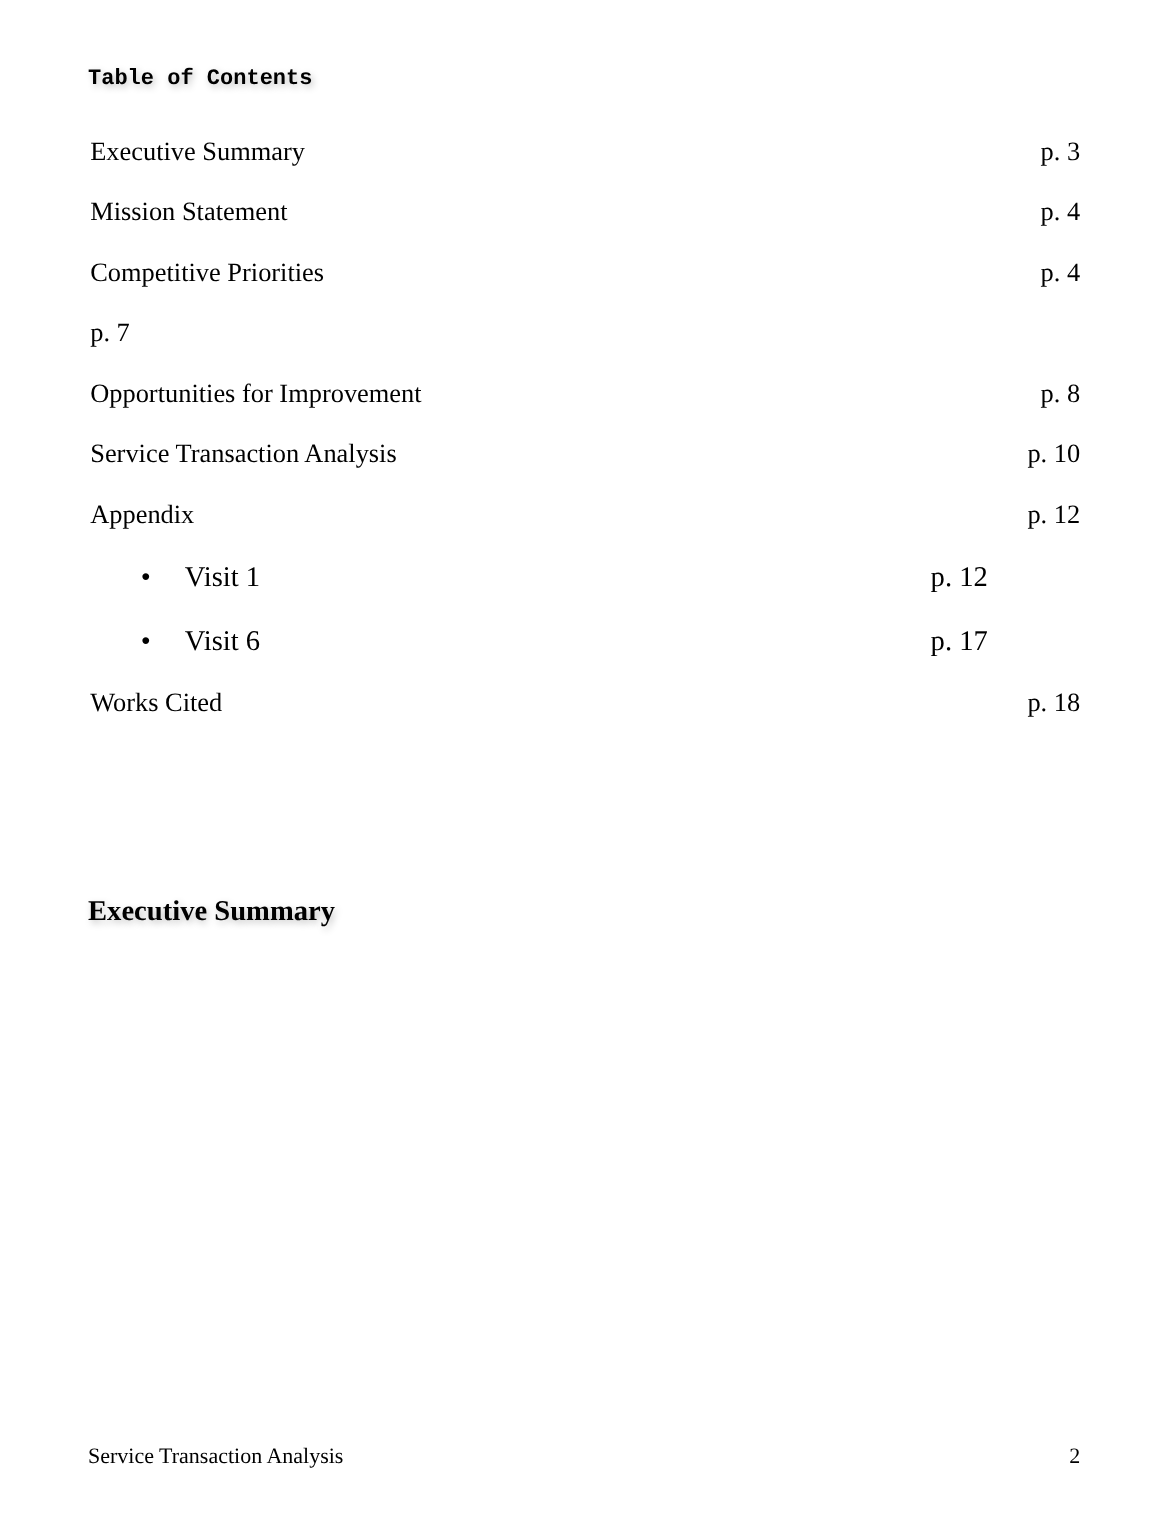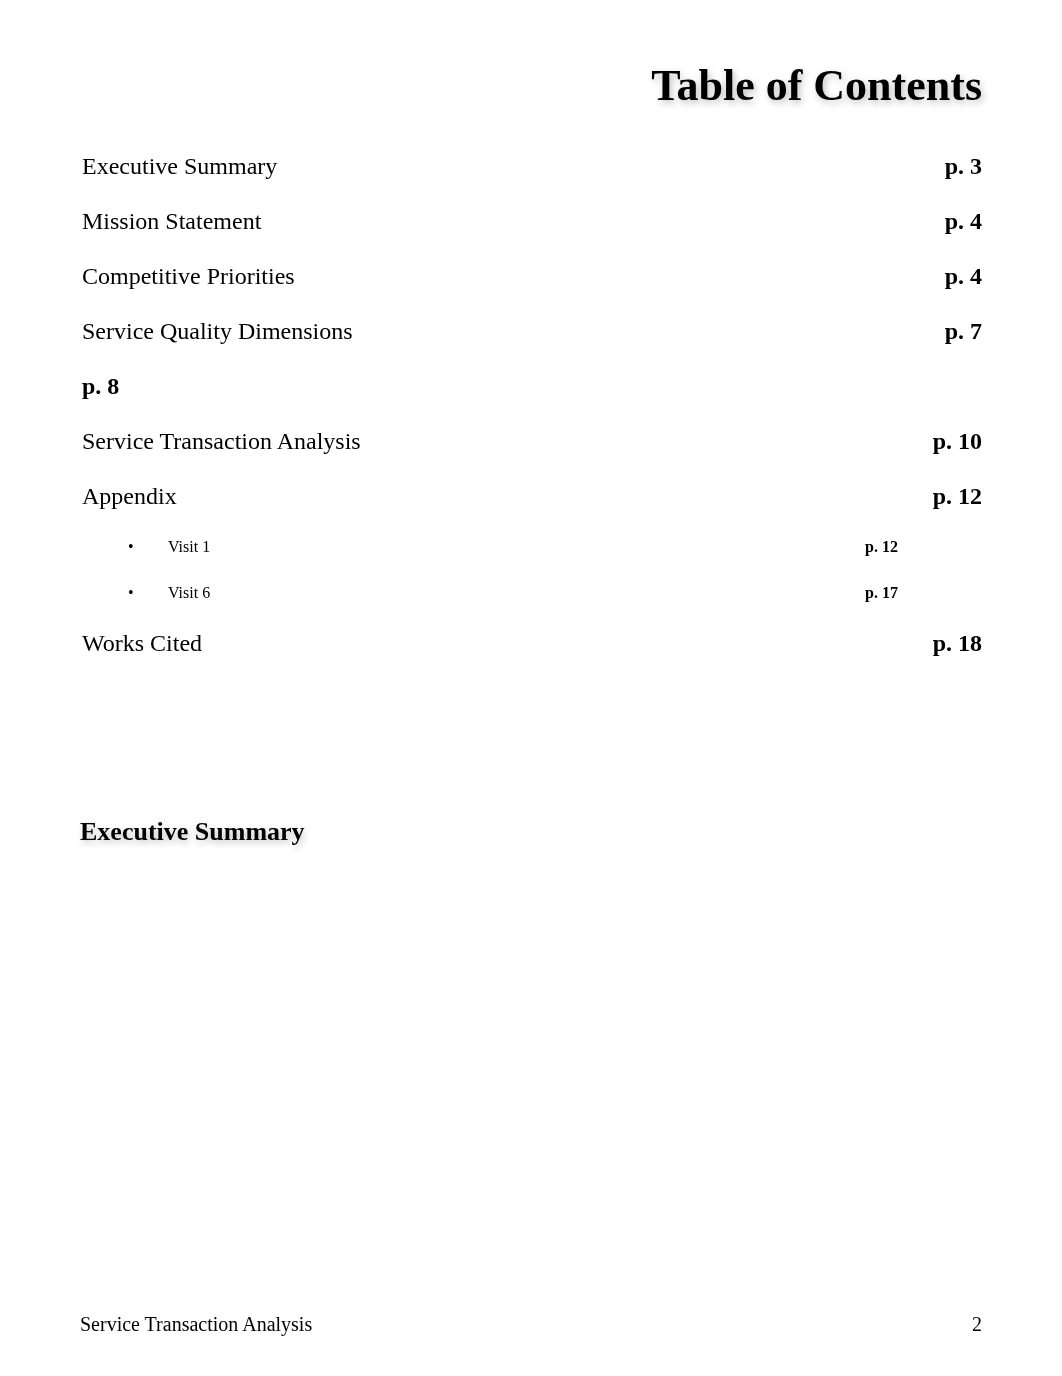--- a/index.html
+++ b/index.html
@@ -10,44 +10,45 @@
     body {
       font-family: "Times New Roman", Times, serif;
       background: #ffffff;
       width: 1062px;
       height: 1376px;
       padding: 60px 80px 40px 80px;
       position: relative;
       color: #000000;
     }
     .title {
-      text-align: right;
-      font-size: 44px;
+      text-align: left;
+      font-size: 20px;
       font-weight: bold;
       margin-bottom: 42px;
       text-shadow: 2px 3px 7px rgba(0,0,0,0.25);
+      font-family: Liberation Mono, monospace;
     }
     .toc-row {
       display: flex;
       justify-content: space-between;
       align-items: baseline;
       font-size: 24px;
       margin-bottom: 28px;
     }
     .toc-label {
       font-weight: normal;
     }
     .toc-page {
-      font-weight: bold;
+      font-weight: normal;
     }
     .sub-row {
       display: flex;
       justify-content: space-between;
       align-items: baseline;
-      font-size: 16px;
+      font-size: 26px;
       margin-bottom: 28px;
       padding-left: 46px;
       padding-right: 84px;
       gap: 40px;
     }
     .bullet {
       display: inline-block;
       width: 40px;
       text-align: left;
     }
@@ -86,25 +87,25 @@
     <span class="toc-label">Mission Statement</span>
     <span class="toc-page">p. 4</span>
   </div>
 
   <div class="toc-row">
     <span class="toc-label">Competitive Priorities</span>
     <span class="toc-page">p. 4</span>
   </div>
 
   <div class="toc-row">
-    <span class="toc-label">Service Quality Dimensions</span>
     <span class="toc-page">p. 7</span>
   </div>
 
   <div class="toc-row">
+    <span class="toc-label">Opportunities for Improvement</span>
     <span class="toc-page">p. 8</span>
   </div>
 
 
   <div class="toc-row">
     <span class="toc-label">Service Transaction Analysis</span>
     <span class="toc-page">p. 10</span>
   </div>
 
   <div class="toc-row">

